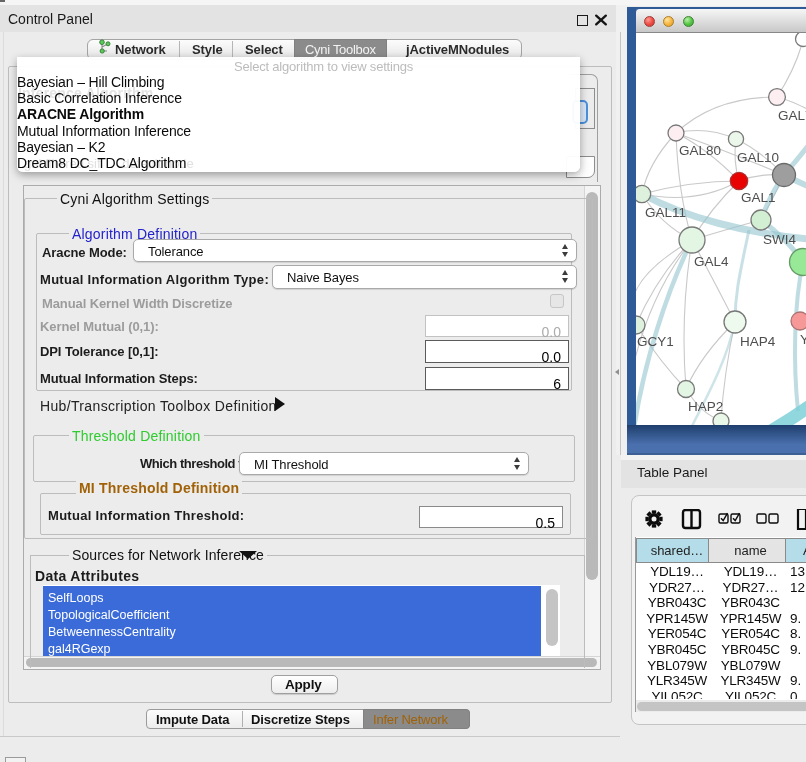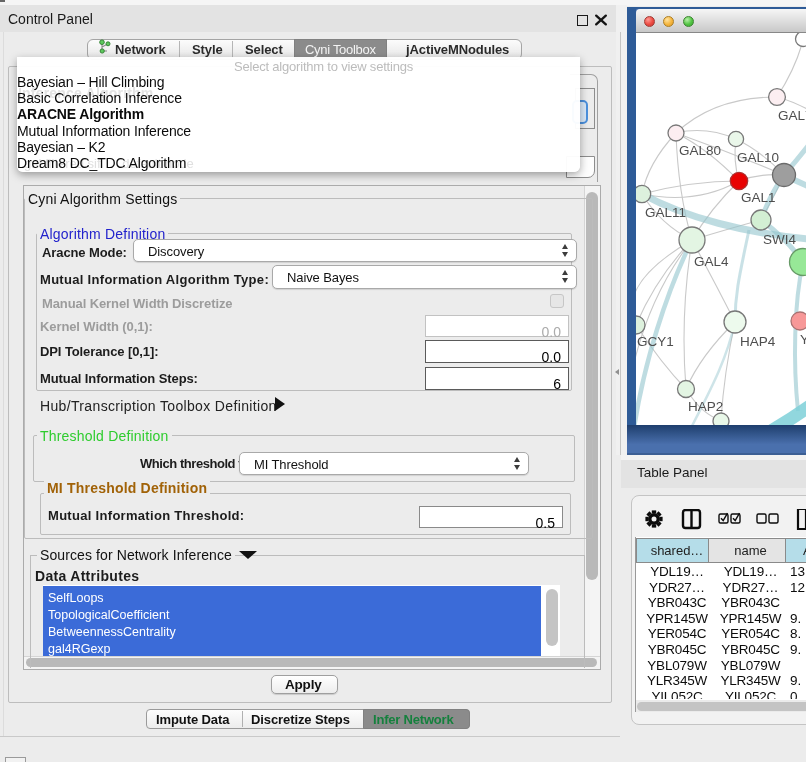--- a/index.html
+++ b/index.html
@@ -2,21 +2,21 @@
 <html><head>
 <meta charset="utf-8">
 <style>
   * { margin:0; padding:0; box-sizing:border-box; }
   html,body { width:806px; height:762px; overflow:hidden; }
   body { font-family:"Liberation Sans", sans-serif; background:#ececec; position:relative; }
   .abs { position:absolute; }
   .lbl { font-size:13px; font-weight:bold; color:#1c1c1c; letter-spacing:-0.1px; }
   .glbl { font-size:13px; font-weight:bold; color:#9c9c9c; letter-spacing:-0.1px; }
   .group { border:1px solid #bcbcbc; border-radius:2px; }
-  .gtitle { font-size:14px; background:#ececec; padding:0 3px; letter-spacing:0.2px; }
+  .gtitle { font-size:14px; background:#ececec; padding:0 3px; letter-spacing:0.2px;margin-left:32px; }
   .combo { background:#fff; border:1px solid #a9a9a9; border-radius:5px;
            box-shadow:0 1px 1px rgba(0,0,0,0.12); font-size:13px; color:#111; }
   .combo .tx { position:absolute; left:14px; top:4px; letter-spacing:-0.1px;}
   .arrows { position:absolute; right:7px; top:4px; width:8px; display:flex; flex-direction:column; align-items:center; }
   .arr-up { display:block; width:0;height:0;border-left:3.5px solid transparent;border-right:3.5px solid transparent;
             border-bottom:5px solid #3c3c3c; margin-bottom:3px;}
   .arr-dn { display:block; width:0;height:0;border-left:3.5px solid transparent;border-right:3.5px solid transparent;
             border-top:5px solid #3c3c3c;}
   .field { background:#fff; border:1px solid #5a5a5a; font-size:14px; color:#000;
            text-align:right; padding:8px 7px 0 0; }
@@ -66,40 +66,40 @@
 <div class="abs" style="left:26px;top:658px;width:571px;height:9px;background:#b9b9b9;border-radius:5px;"></div>
 
 <div class="abs group" style="left:24px;top:198px;width:569px;height:341px;"></div>
 <div class="abs gtitle" style="left:25px;top:191px;color:#111;">Cyni Algorithm Settings</div>
 
 <div class="abs group" style="left:36px;top:233px;width:536px;height:158px;"></div>
 <div class="abs gtitle" style="left:37px;top:226px;color:#2222cc;">Algorithm Definition</div>
 
 <div class="abs lbl" style="left:42px;top:245px;">Aracne Mode:</div>
 <div class="abs combo" style="left:133px;top:239px;width:444px;height:23px;">
-  <span class="tx">Discovery</span>
+  <span class="tx">Tolerance</span>
   <span class="arrows">
       <span class="arr-up"></span>
       <span class="arr-dn"></span>
     </span>
 </div>
 
 <div class="abs lbl" style="left:40px;top:272px;letter-spacing:0.3px;">Mutual Information Algorithm Type:</div>
 <div class="abs combo" style="left:272px;top:265px;width:305px;height:24px;">
   <span class="tx">Naive Bayes</span>
   <span class="arrows">
       <span class="arr-up"></span>
       <span class="arr-dn"></span>
     </span>
 </div>
 
 <div class="abs glbl" style="left:42px;top:296px;">Manual Kernel Width Discretize</div>
 <div class="abs" style="left:550px;top:294px;width:14px;height:14px;background:#e6e6e6;border:1px solid #c6c6c6;border-radius:3px;"></div>
 
-<div class="abs glbl" style="left:40px;top:319px;">Kernel Width (0,1):</div>
+<div class="abs glbl" style="left:40px;top:319px;">Kernel Mutual (0,1):</div>
 <div class="abs field" style="left:425px;top:315px;width:144px;height:22px;border:1px solid #c2c2c2;color:#ababab;">0.0</div>
 
 <div class="abs lbl" style="left:40px;top:344px;">DPI Tolerance [0,1]:</div>
 <div class="abs field" style="left:425px;top:340px;width:144px;height:23px;">0.0</div>
 
 <div class="abs lbl" style="left:40px;top:371px;">Mutual Information Steps:</div>
 <div class="abs field" style="left:425px;top:367px;width:144px;height:23px;">6</div>
 
 <div class="abs" style="left:40px;top:398px;font-size:14px;color:#222;letter-spacing:0.35px;">Hub/Transcription Toolbox Definition</div>
 <div class="abs" style="left:275px;top:397px;width:0;height:0;border-top:7.5px solid transparent;border-bottom:7.5px solid transparent;border-left:10px solid #111;"></div>
@@ -132,21 +132,21 @@
 
 <div class="abs" style="left:271px;top:675px;width:67px;height:19px;border:1px solid #9f9f9f;border-radius:5px;
      background:linear-gradient(#ffffff,#ededed);box-shadow:0 1px 1px rgba(0,0,0,0.15);"></div>
 <div class="abs" style="left:285px;top:677px;font-size:13.5px;font-weight:bold;color:#111;letter-spacing:-0.2px;">Apply</div>
 
 <div class="abs" style="left:146px;top:709px;width:324px;height:20px;border:1px solid #9a9a9a;border-radius:4px;
      background:linear-gradient(#fdfdfd,#ececec);"></div>
 <div class="abs" style="left:363px;top:709px;width:107px;height:20px;background:#8b8b8b;border-radius:0 4px 4px 0;border:1px solid #818181;"></div>
 <div class="abs lbl" style="left:156px;top:712px;color:#111;">Impute Data</div>
 <div class="abs lbl" style="left:251px;top:712px;color:#111;">Discretize Steps</div>
-<div class="abs" style="left:373px;top:712px;font-size:13px;font-weight:bold;color:#15803d;letter-spacing:-0.2px;">Infer Network</div>
+<div class="abs" style="left:373px;top:712px;font-size:13px;font-weight:normal;color:#a16207;letter-spacing:-0.2px;">Infer Network</div>
 <div class="abs" style="left:242px;top:711px;width:1px;height:16px;background:#b0b0b0;"></div>
 
 <div class="abs" style="left:0px;top:736px;width:620px;height:1px;background:#c9c9c9;"></div>
 <div class="abs" style="left:5px;top:757px;width:21px;height:14px;border:1.5px solid #9a9a9a;background:#f2f2f2;"></div>
 
 <div class="abs" style="left:570px;top:74px;width:28px;height:108px;border:1px solid #a0a0a0;border-left:none;border-bottom:none;border-radius:0 7px 0 0;background:#ececec;"></div>
 <div class="abs" style="left:575px;top:88px;width:20px;height:41px;border:1px solid #8d8d8d;background:#ececec;"></div>
 <div class="abs" style="left:572px;top:100px;width:16px;height:24px;border:2.5px solid #4b90dd;border-radius:5px;background:#d9e8f8;"></div>
 <div class="abs" style="left:566px;top:156px;width:29px;height:22px;border:1px solid #8d8d8d;border-radius:0 0 7px 0;background:#fdfdfd;"></div>
 

